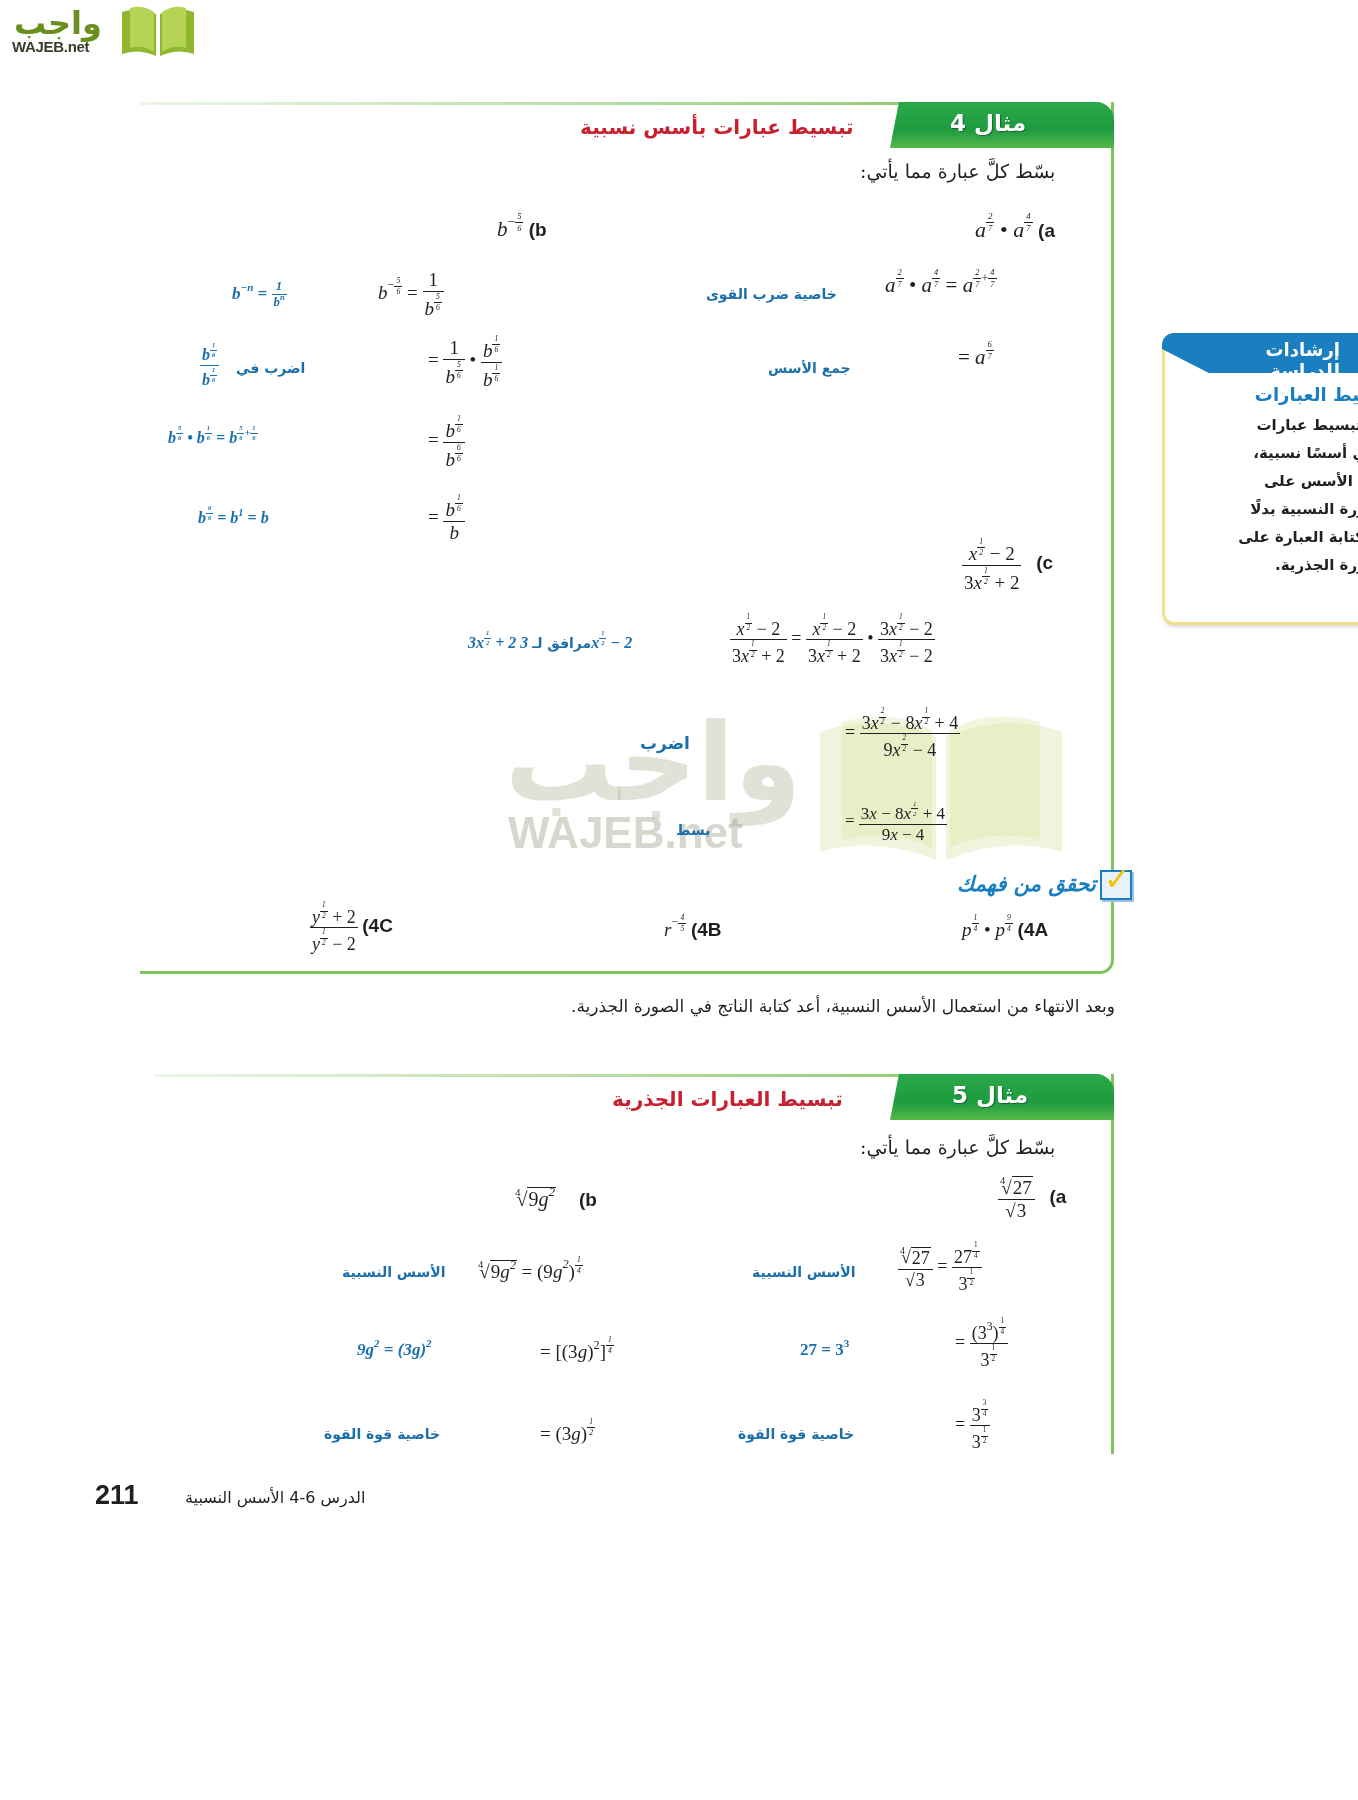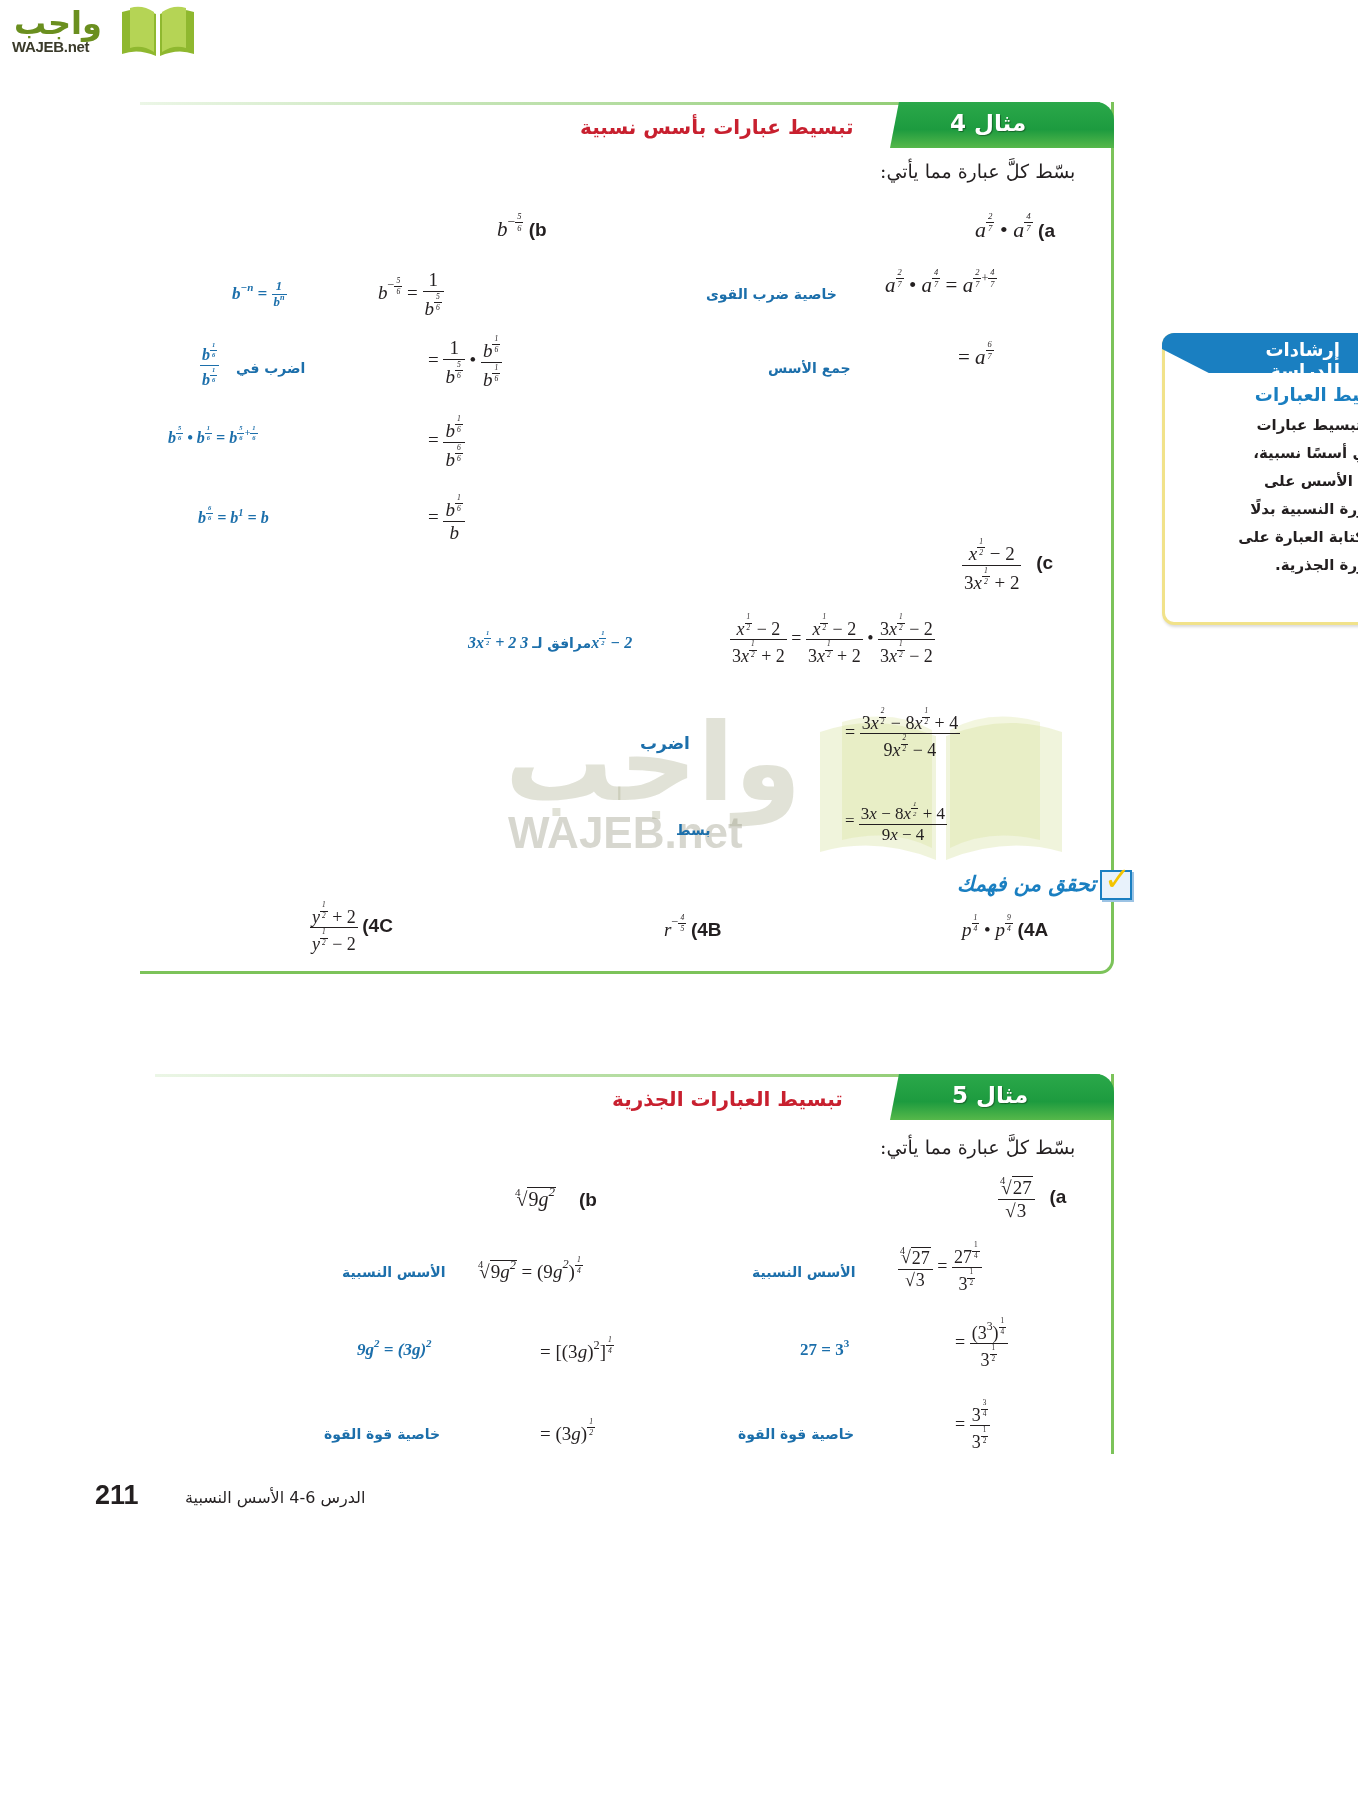--- a/index.html
+++ b/index.html
@@ -31,21 +31,21 @@
   .logo-en { left: 12px; top: 38px; font-family: "Liberation Sans", sans-serif; font-weight: bold; font-size: 15px; color: #3a3a2a; letter-spacing: -0.3px; }
   .logo-book { left: 118px; top: 6px; width: 80px; height: 52px; }
 
   
   .ex-frame { border-right: 3px solid #7cc35a; border-bottom: 3px solid #7cc35a; border-bottom-right-radius: 14px; }
   .ex-topline { height: 3px; background: linear-gradient(to left, #7cc35a, rgba(124,195,90,0.15)); }
   .ex-tab { height: 46px; border-top-right-radius: 18px; background: linear-gradient(#2ba84a, #1d9b3f 60%, #56b84a);
             clip-path: polygon(4% 0, 100% 0, 100% 100%, 0 100%); }
   .ex-tab-label { font-family: "DejaVu Sans", sans-serif; font-weight: bold; color: #ffffff; font-size: 23px; text-shadow: 1px 1px 1px rgba(0,0,0,0.35); }
   .ex-title { font-family: "DejaVu Sans", sans-serif; font-weight: bold; color: #c8202f; font-size: 20px; }
-  .ex-prompt { font-family: "DejaVu Serif", serif; font-size: 19px; color: #231f20; margin-left: 20px; }
+  .ex-prompt { font-family: "DejaVu Serif", serif; font-size: 19px; color: #231f20; }
 
   
   .tip { left: 1162px; top: 333px; width: 260px; height: 292px; border: 3px solid #f1e28a; border-radius: 12px; background: #fff; box-shadow: 1px 2px 3px rgba(0,0,0,0.15); }
   .tip-head { left: 1162px; top: 333px; width: 260px; height: 40px; background: #1a7fc1; border-top-left-radius: 12px; border-top-right-radius: 12px; clip-path: polygon(0 0,100% 0,100% 100%,18% 100%,0 40%); }
   .tip-head-label { right: 18px; top: 339px; font-family: "DejaVu Sans", sans-serif; font-weight: bold; font-size: 18px; color: #fff; }
   .tip-sub { right: 0; font-family: "DejaVu Sans", sans-serif; font-weight: bold; font-size: 18px; color: #1a7fc1; }
   .tip-line { font-family: "DejaVu Sans", sans-serif; font-weight: bold; font-size: 15px; color: #231f20; }
 
   
   .check-box { left: 1100px; top: 870px; width: 32px; height: 30px; border: 2px solid #1a7fc1; background: #e8f2fb; box-shadow: 2px 2px 0 #9cc3e4; }
@@ -439,20 +439,21 @@
       <span class="d">y<sup class="e"><span class="frac small">
             <span class="n">1</span>
             <span class="bar"></span>
             <span class="d">2</span>
           </span></sup> <span class="up">− 2</span></span>
     </span>
   <span class="label-part">(4C</span>
 </div>
 
 <div class="abs para rtl" style="left:100px; top:990px; width:1015px; text-align:right;">
+  <div>وبعد الانتهاء من استعمال الأسس النسبية، أعد كتابة الناتج في الصورة الجذرية.</div>
 </div>
 
 <div class="abs ex-topline" style="left:155px; top:1074px; width:945px;"></div>
 <div class="abs" style="left:1111px; top:1074px; width:3px; height:380px; background:#7cc35a;"></div>
 <div class="abs ex-tab" style="left:890px; top:1074px; width:224px;"></div>
 <div class="abs ex-tab-label rtl" style="left:952px; top:1082px;">مثال 5</div>
 <div class="abs ex-title rtl" style="left:612px; top:1087px;">تبسيط العبارات الجذرية</div>
 <div class="abs ex-prompt rtl" style="left:860px; top:1136px;">بسّط كلَّ عبارة مما يأتي:</div>
 
 <div class="abs math ltr" style="left:998px; top:1176px; font-size:19px;">

